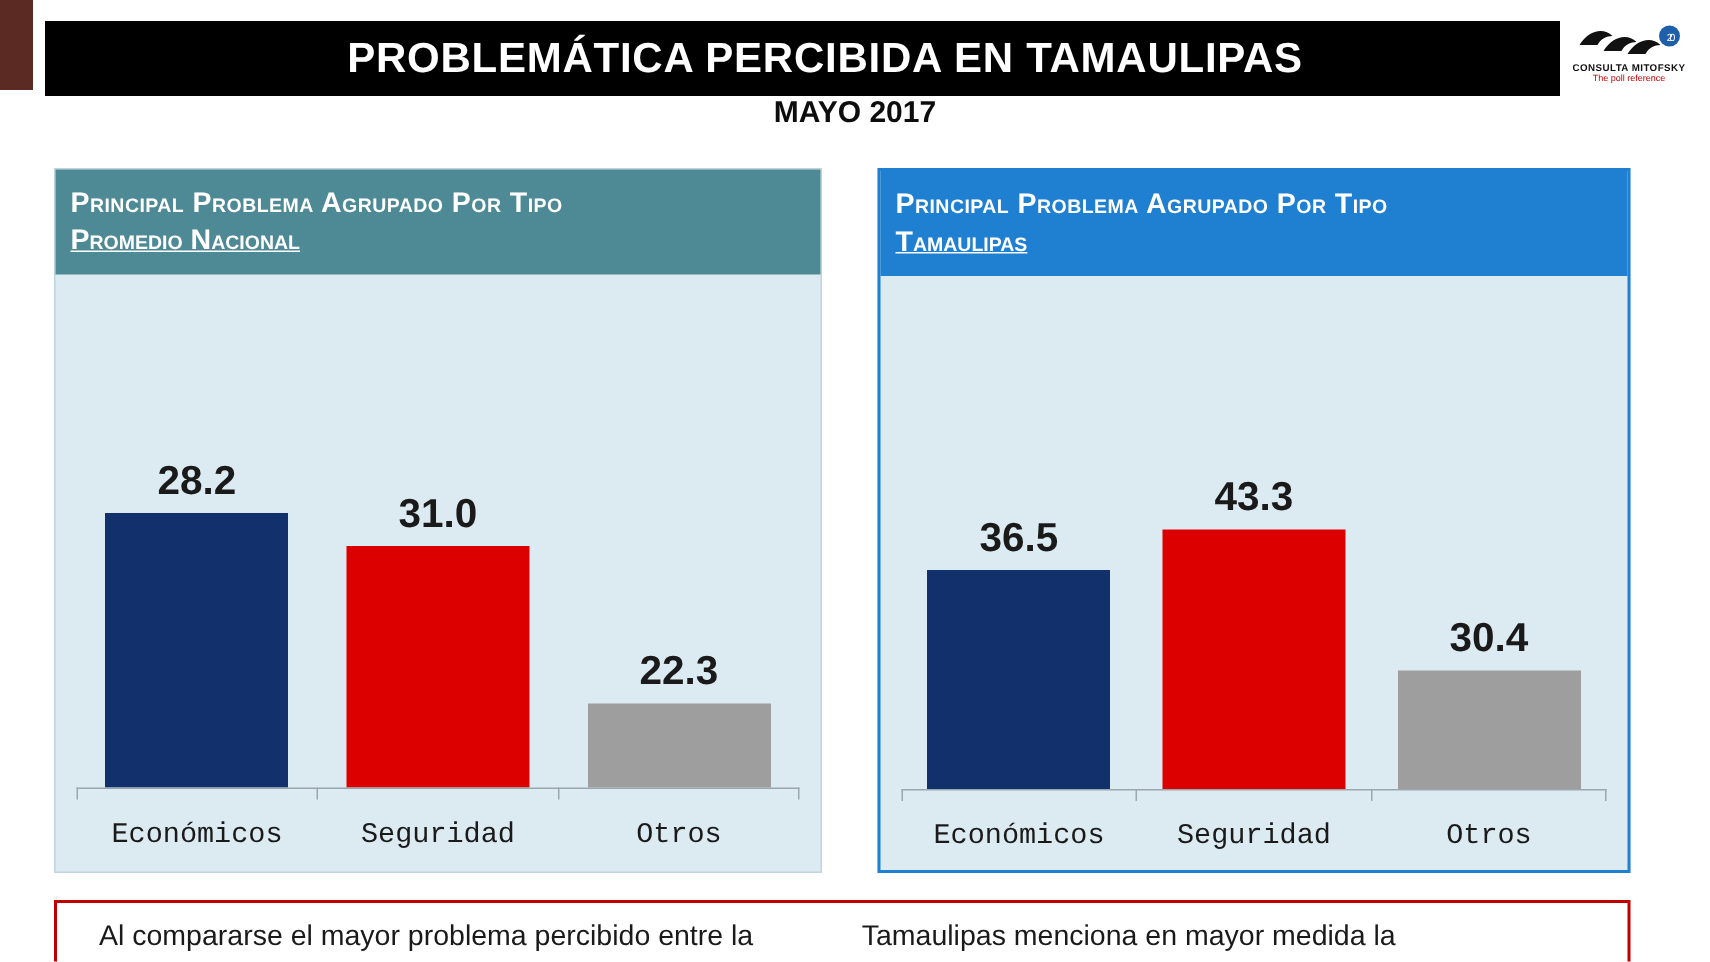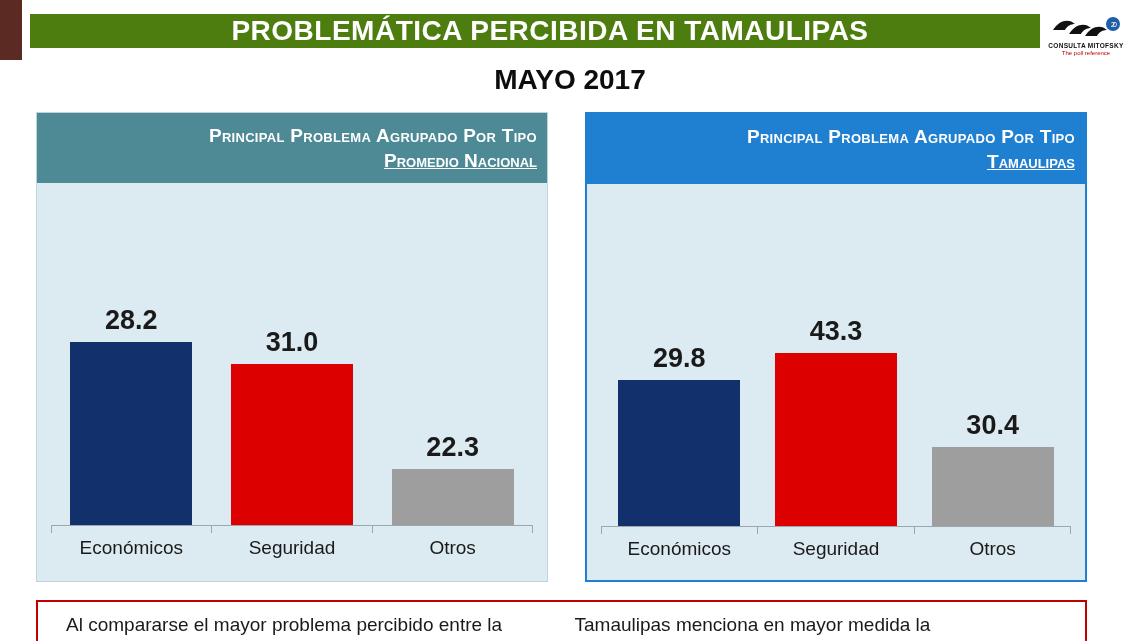--- a/index.html
+++ b/index.html
@@ -9,76 +9,76 @@
     font-family:"Liberation Sans", sans-serif;
     overflow:hidden;
     position:relative;
   }
   
   .left-strip{
     position:absolute;left:0;top:0;width:22px;height:60px;background:#5b2a22;
   }
   
   .banner{
-    position:absolute;left:30px;top:14px;width:1040px;height:34px;
-    background:#4d7c0f;display:flex;align-items:center;justify-content:center;
+    position:absolute;left:30px;top:14px;width:1040px;height:50px;
+    background:#000000;display:flex;align-items:center;justify-content:center;
   }
   .banner-title{
     color:#ffffff;font-size:28px;font-weight:bold;letter-spacing:.5px;
     font-family:"Liberation Sans", sans-serif;
   }
   .subtitle{
     position:absolute;left:0;top:64px;width:1140px;text-align:center;
-    font-size:28px;font-weight:bold;color:#0d0d0d;
+    font-size:20px;font-weight:bold;color:#0d0d0d;
   }
   
   .logo{
     position:absolute;right:8px;top:8px;width:92px;height:56px;
     background:#ffffff;display:flex;flex-direction:column;align-items:center;
     justify-content:center;line-height:1;
   }
   .logo-mark{font-size:22px;color:#111;letter-spacing:-2px;}
   .logo-name{font-size:6.5px;font-weight:bold;color:#111;letter-spacing:.3px;margin-top:1px;}
   .logo-tag{font-size:6px;color:#c00000;margin-top:1px;}
 
   
   .panel{
     position:absolute;top:112px;height:470px;background:#dceaf2;
     box-sizing:border-box;
   }
   .panel-left{left:36px;width:512px;border:1px solid #bfd4df;}
   .panel-right{left:585px;width:502px;border:2px solid #1f7fd0;}
   .panel-head{
-    height:70px;display:flex;flex-direction:column;align-items:flex-end;
+    height:70px;display:flex;flex-direction:column;align-items:flex-start;
     justify-content:center;color:#ffffff;text-align:center;box-sizing:border-box;
     padding:4px 10px;
   }
   .panel-left .panel-head{background:#4e8a95;}
   .panel-right .panel-head{background:#1f7fd0;}
   .head-l1{font-size:19px;font-weight:bold;letter-spacing:.3px;}
-  .head-l2{font-size:19px;font-weight:bold;text-decoration:underline;margin-top:3px;margin-left:32px;}
+  .head-l2{font-size:19px;font-weight:bold;text-decoration:underline;margin-top:3px;}
   .small-caps{font-variant:small-caps;}
 
   .plot{
     position:relative;height:398px;margin:0 14px;
   }
   .axis{
     position:absolute;left:0;right:0;bottom:55px;height:1px;background:#9aa7ad;
   }
   .bars{
     position:absolute;left:0;right:0;bottom:56px;height:300px;
     display:flex;align-items:flex-end;justify-content:space-around;
   }
   .barwrap{width:130px;display:flex;flex-direction:column;align-items:center;justify-content:flex-end;height:100%;}
   .barval{font-size:27px;font-weight:bold;color:#1a1a1a;margin-bottom:6px;}
   .bar{width:122px;}
   .tick{position:absolute;bottom:48px;width:1px;height:8px;background:#9aa7ad;}
   .labels{
     position:absolute;left:0;right:0;bottom:14px;height:30px;
-    display:flex;align-items:flex-start;justify-content:space-around;
+    display:flex;align-items:flex-end;justify-content:space-around;font-family:Liberation Mono, monospace;
   }
   .catlabel{width:130px;text-align:center;font-size:19px;color:#1a1a1a;}
 
   
   .notebox{
     position:absolute;left:36px;top:600px;width:1051px;height:60px;
     border:2px solid #c00000;background:#ffffff;box-sizing:border-box;
     padding:10px 28px;font-size:19px;color:#1a1a1a;line-height:1.35;
     display:flex;justify-content:space-between;gap:26px;overflow:hidden;
   }
@@ -143,21 +143,21 @@
 </div>
 
 <div class="panel panel-right">
   <div class="panel-head">
     <div class="head-l1 small-caps">Principal Problema Agrupado Por Tipo</div>
     <div class="head-l2 small-caps">Tamaulipas</div>
   </div>
   <div class="plot">
     <div class="bars">
       <div class="barwrap">
-        <div class="barval">29.8</div>
+        <div class="barval">36.5</div>
         <div class="bar" style="height:146px;background:#12306b"></div>
       </div>
       <div class="barwrap">
         <div class="barval">43.3</div>
         <div class="bar" style="height:173px;background:#dd0000"></div>
       </div>
       <div class="barwrap">
         <div class="barval">30.4</div>
         <div class="bar" style="height:79px;background:#9e9e9e"></div>
       </div>

